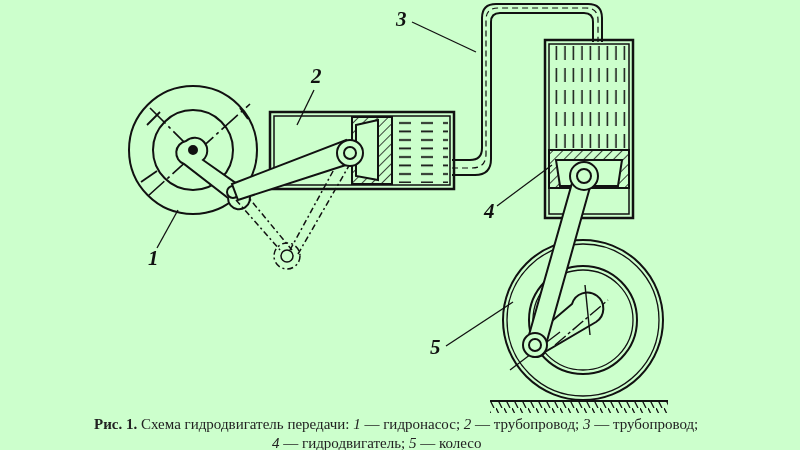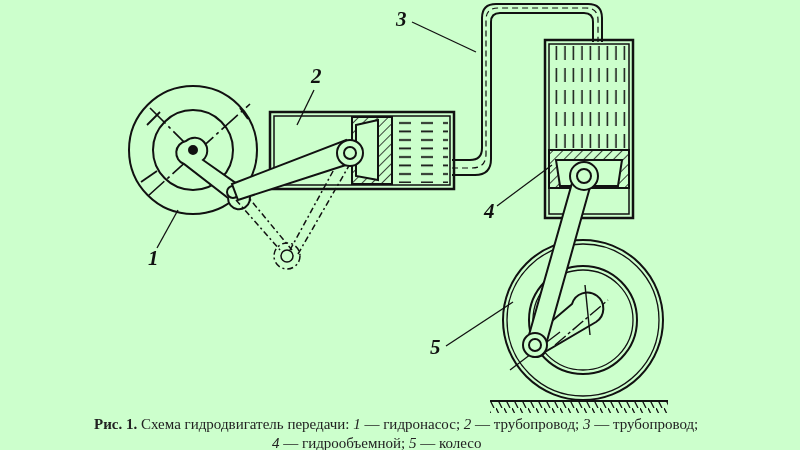--- a/index.html
+++ b/index.html
@@ -137,17 +137,17 @@
     <span>Схема гидродвигатель передачи:</span>
     <span class="num">1</span>
     <span>— гидронасос;</span>
     <span class="num">2</span>
     <span>— трубопровод;</span>
     <span class="num">3</span>
     <span>— трубопровод;</span>
   </div>
   <div class="cap-line2">
     <span class="num">4</span>
-    <span>— гидрообъемной;</span>
+    <span>— гидродвигатель;</span>
     <span class="num">5</span>
     <span>— колесо</span>
   </div>
 </div>
 
 </body></html>

